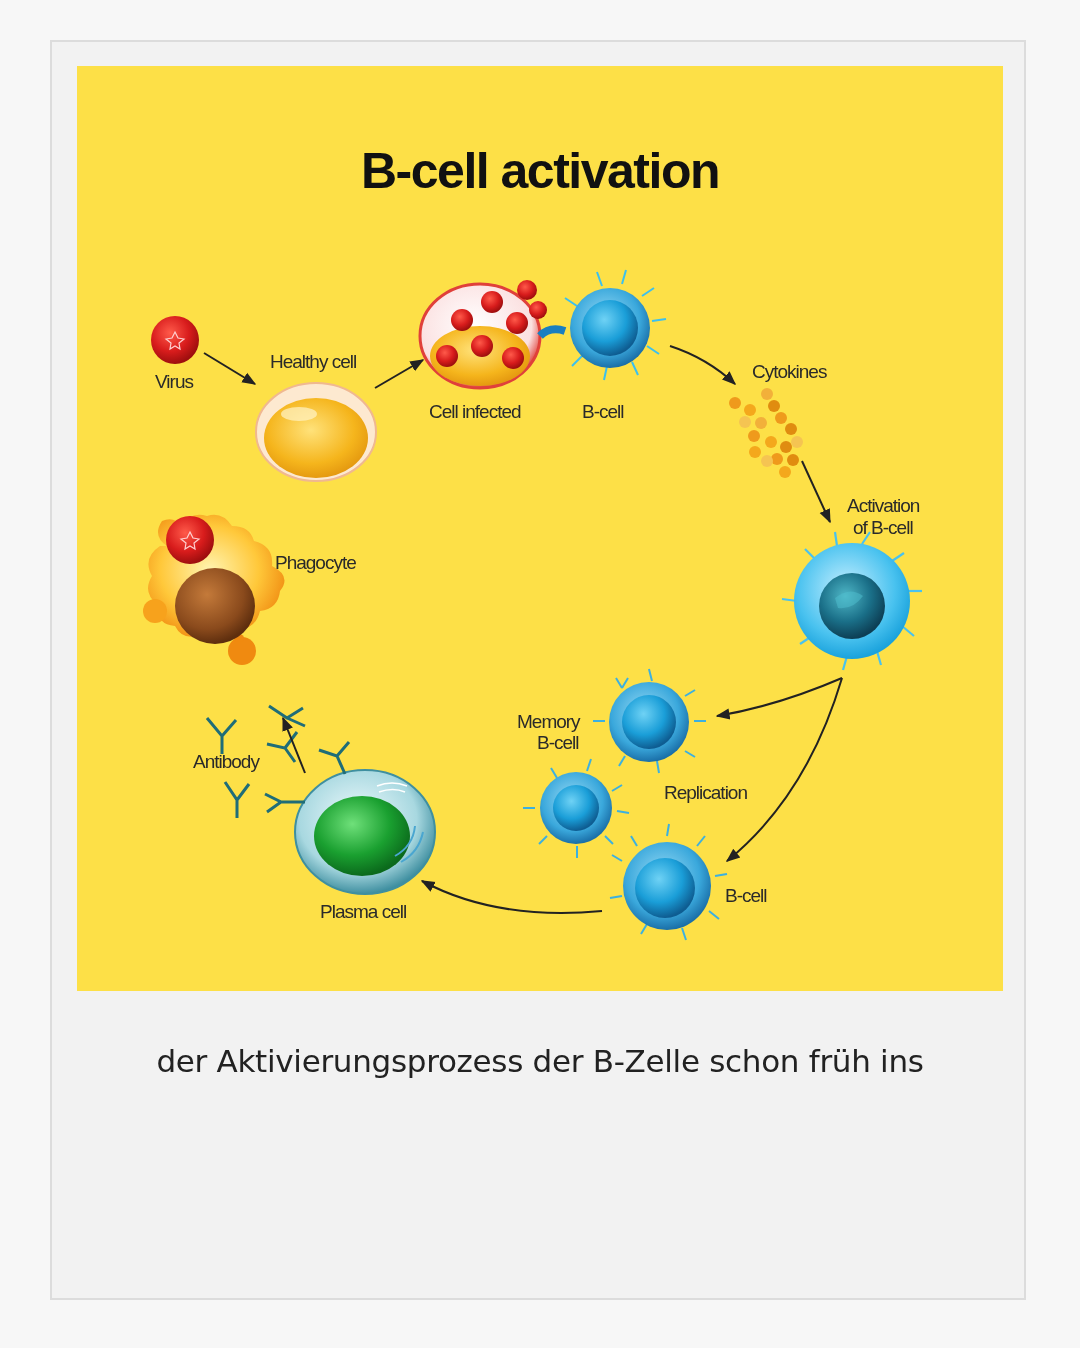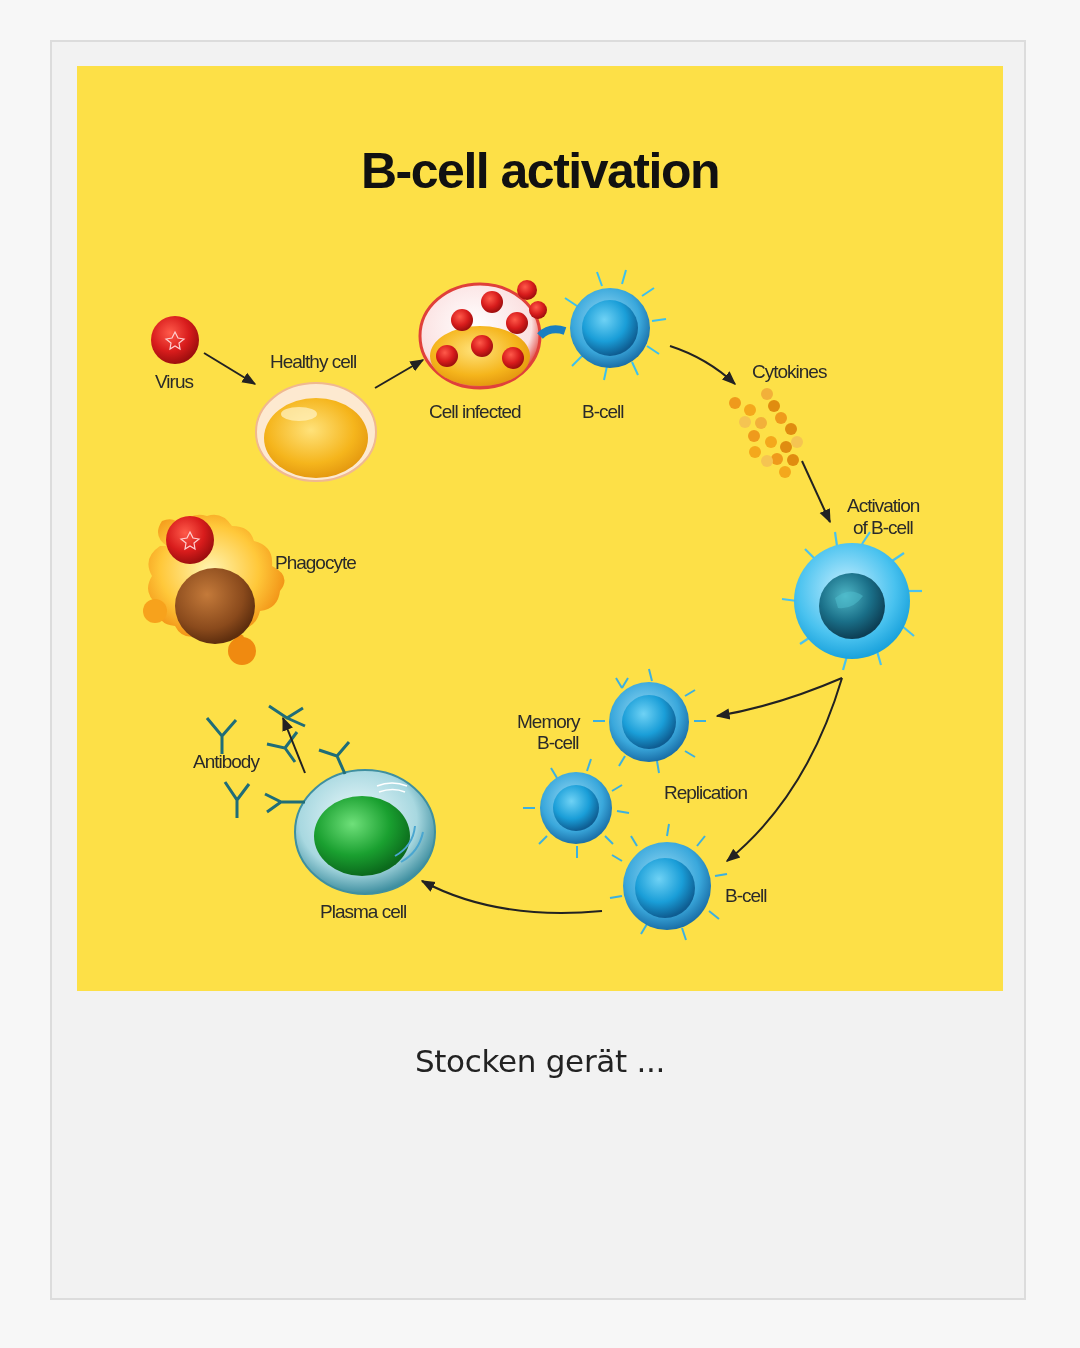--- a/index.html
+++ b/index.html
@@ -255,14 +255,14 @@
   </g>
   <g>
     <circle cx="113" cy="474" r="24" fill="url(#gVirus)"></circle>
     <path d="M113,466 l3,6 6,1 -5,4 1,6 -5,-3 -5,3 1,-6 -5,-4 6,-1z" fill="none" stroke="#ffd0d0" stroke-width="1.2"></path>
   </g>
   <text class="lbl" x="198" y="503">Phagocyte</text>
 </svg>
 </div>
 
 <div class="caption">
-  <div>Stocken gerät ...</div>
+  <div>der Aktivierungsprozess der B-Zelle schon früh ins</div>
 </div>
 
 </body></html>

